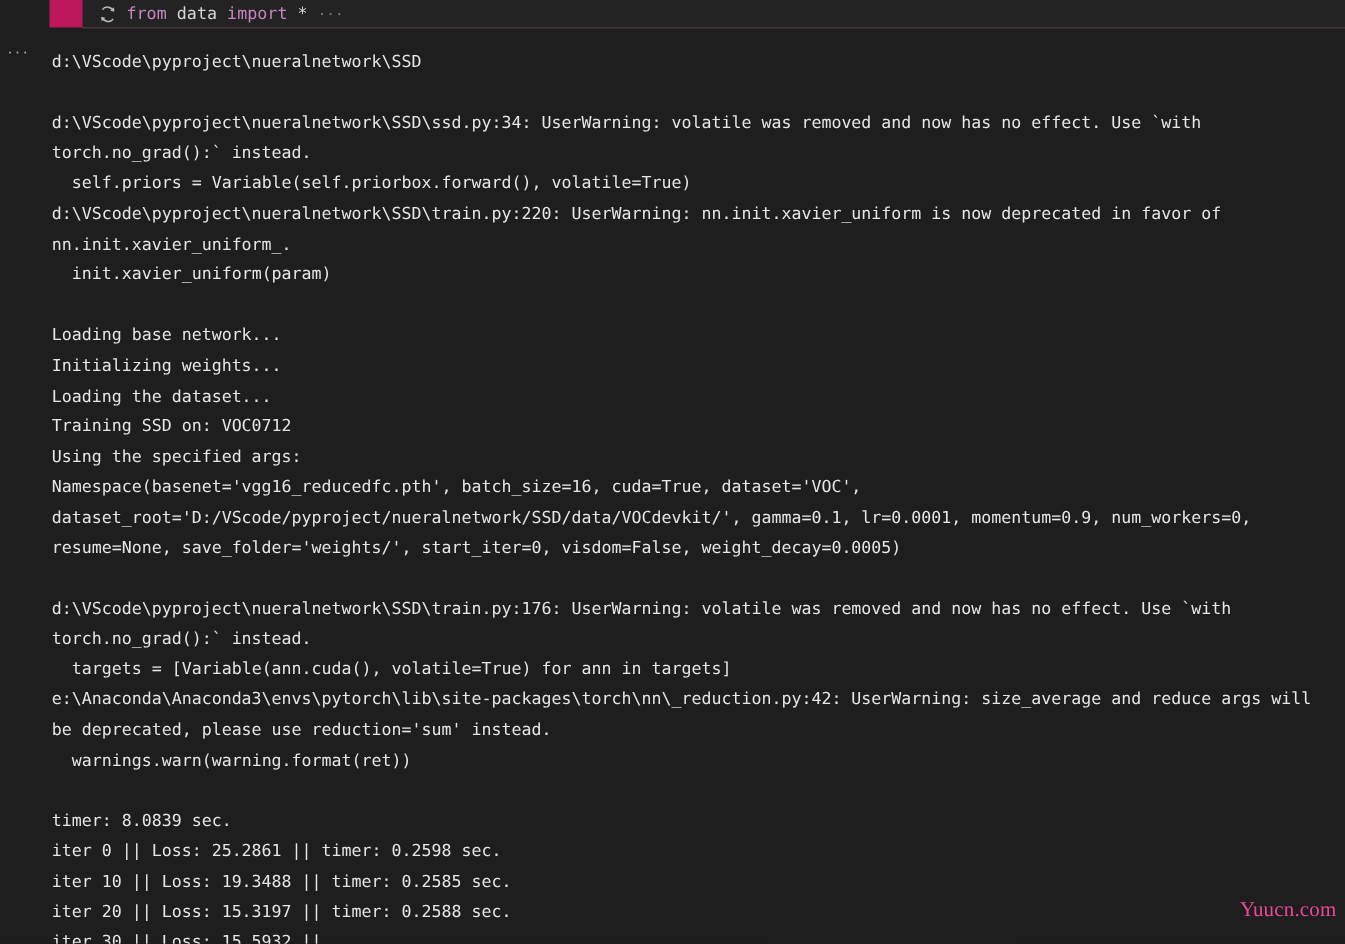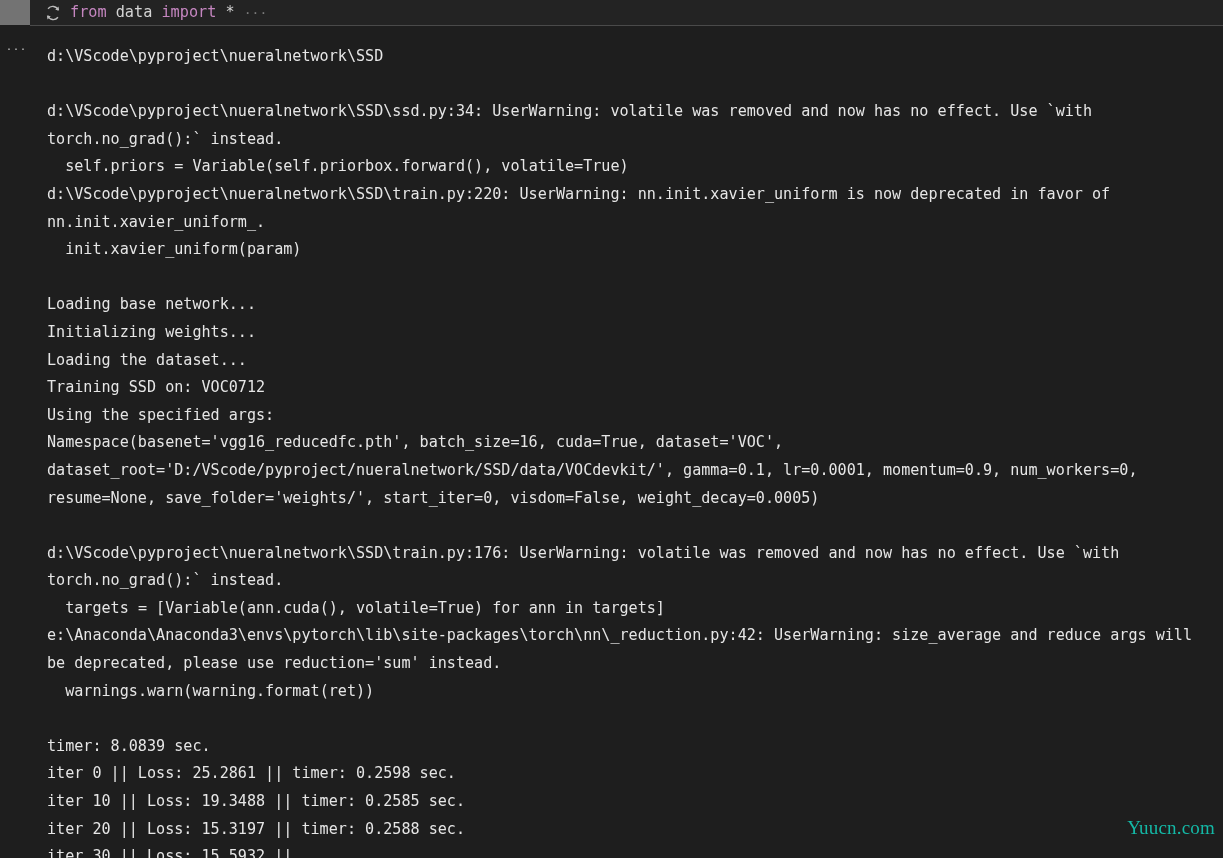--- a/index.html
+++ b/index.html
@@ -13,21 +13,22 @@
     overflow: hidden;
     font-family: "DejaVu Sans Mono", "Liberation Mono", monospace;
     position: relative;
   }
 
   
   .cell-header {
     position: relative;
     height: 25px;
     box-sizing: border-box;
-    background: #737373;
+    background: #be185d;
+    margin-left: 45px;
   }
   .cell-header-inner {
     position: absolute;
     left: 30px;
     right: 0;
     top: 0;
     height: 25px;
     display: flex;
     align-items: center;
     background: #232323;
@@ -98,21 +99,21 @@
     font-family: "DejaVu Sans Mono", "Liberation Mono", monospace;
   }
   .out-line { min-height: 27.6px; }
   .out-blank { height: 27.6px; }
 
   
   .wm-site {
     position: absolute;
     right: 8px;
     top: 791px;
-    color: #14b8a6;
+    color: #ec4899;
     font-family: "Liberation Serif", "DejaVu Serif", serif;
     font-size: 19px;
     letter-spacing: .2px;
     white-space: nowrap;
   }
   .wm-csdn {
     position: absolute;
     right: 8px;
     top: 831px;
     color: #a8a8a8;

